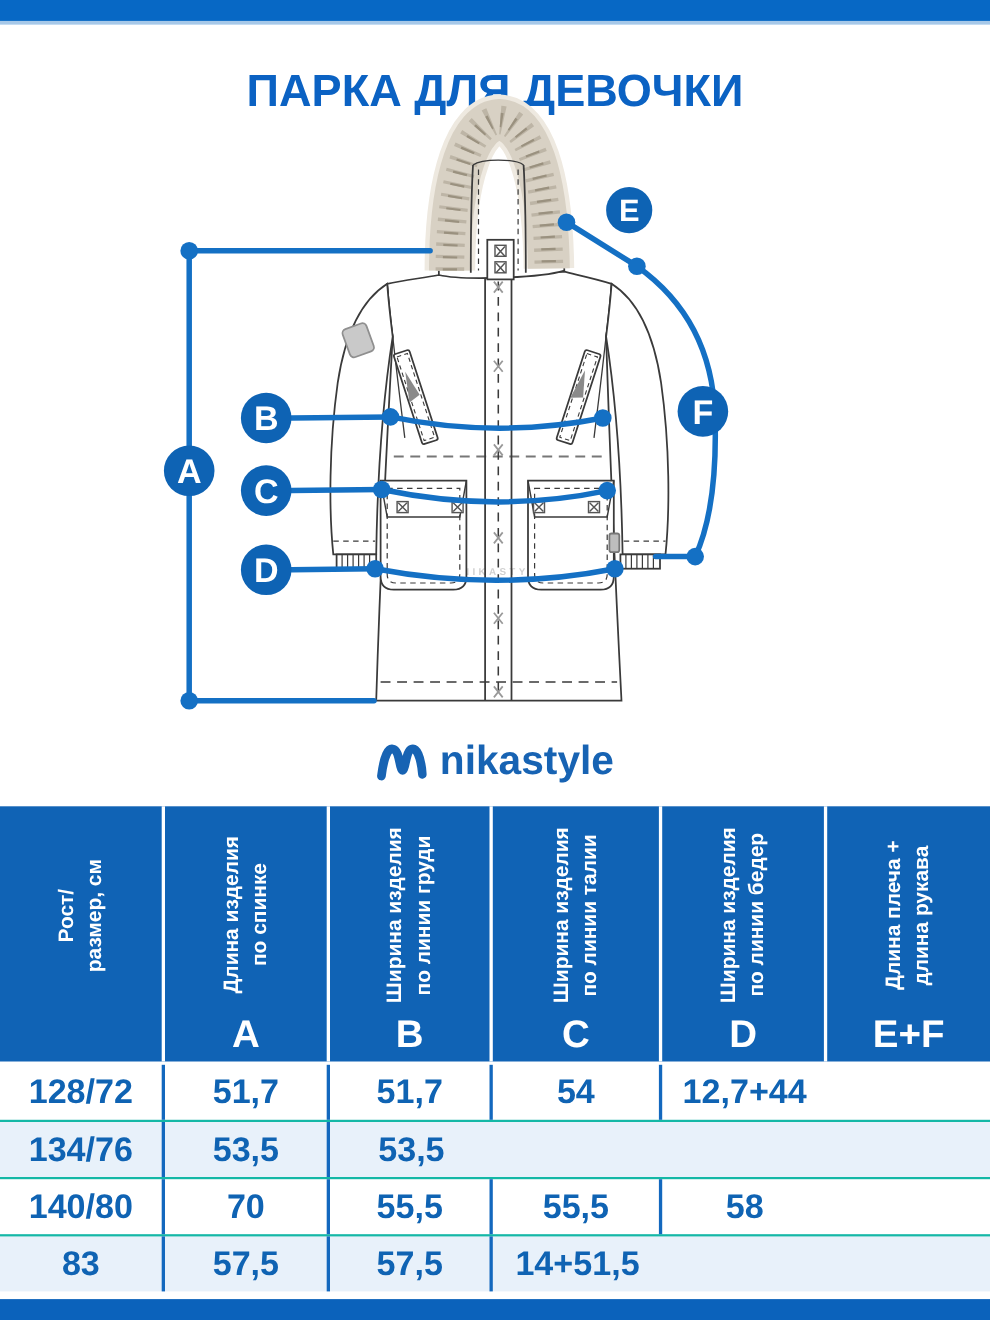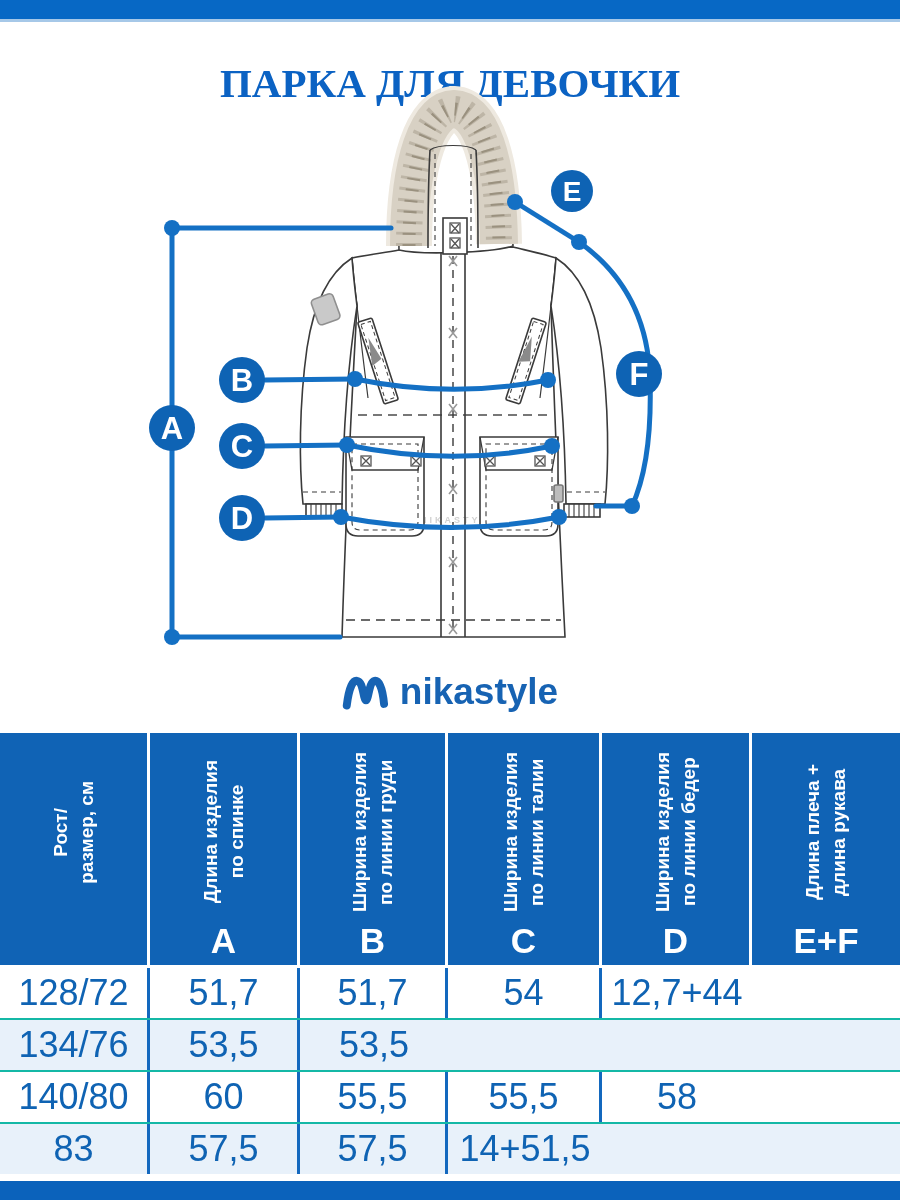--- a/index.html
+++ b/index.html
@@ -9,21 +9,20 @@
     -webkit-font-smoothing:antialiased;
   }
   .topbar{
     position:absolute;top:0;left:0;width:900px;height:19px;
     background:#0768C5;border-bottom:3px solid #A6C8E8;
   }
   .page-title{
     position:absolute;top:32px;left:0;width:900px;text-align:center;
     font-size:41px;font-weight:bold;color:#0B62C3;letter-spacing:0px;
     white-space:nowrap;
-    font-family:Liberation Serif, serif;
   }
   .stage{position:absolute;top:0;left:0;width:900px;height:733px;}
   .brand{
     position:absolute;top:668px;left:0;width:900px;height:48px;
     display:flex;align-items:center;justify-content:center;gap:12px;
   }
   .brand-text{font-size:37px;font-weight:bold;color:#1763B3;letter-spacing:0px;}
   
   .size-table{position:absolute;top:733px;left:0;width:900px;}
   .thead{
@@ -46,21 +45,21 @@
   }
   .tbody{margin-top:3px;}
   .trow{
     display:grid;grid-template-columns:150px 150px 148px 154px 150px 148px;
     height:50px;background:#ffffff;
   }
   .trow + .trow{border-top:2px solid #14b8a6;}
   .trow.alt{background:#E8F1FA;}
   .td{
     display:flex;align-items:center;justify-content:center;
-    font-weight:normal;font-size:36px;color:#0F63B3;
+    font-weight:bold;font-size:31px;color:#0F63B3;
     border-right:3px solid #1368BE;box-sizing:border-box;
   }
   .td:last-child{border-right:none;}
   .bottombar{
     position:absolute;left:0;bottom:0;width:900px;height:19px;background:#0B62BB;
   }
 </style>
 </head>
 <body>
 
@@ -284,21 +283,21 @@
       <div class="td">54</div>
       <div class="td">12,7+44</div>
     </div>
     <div class="trow alt">
       <div class="td">134/76</div>
       <div class="td">53,5</div>
       <div class="td">53,5</div>
     </div>
     <div class="trow">
       <div class="td">140/80</div>
-      <div class="td">60</div>
+      <div class="td">70</div>
       <div class="td">55,5</div>
       <div class="td">55,5</div>
       <div class="td">58</div>
     </div>
     <div class="trow alt">
       <div class="td">83</div>
       <div class="td">57,5</div>
       <div class="td">57,5</div>
       <div class="td">14+51,5</div>
     </div>

